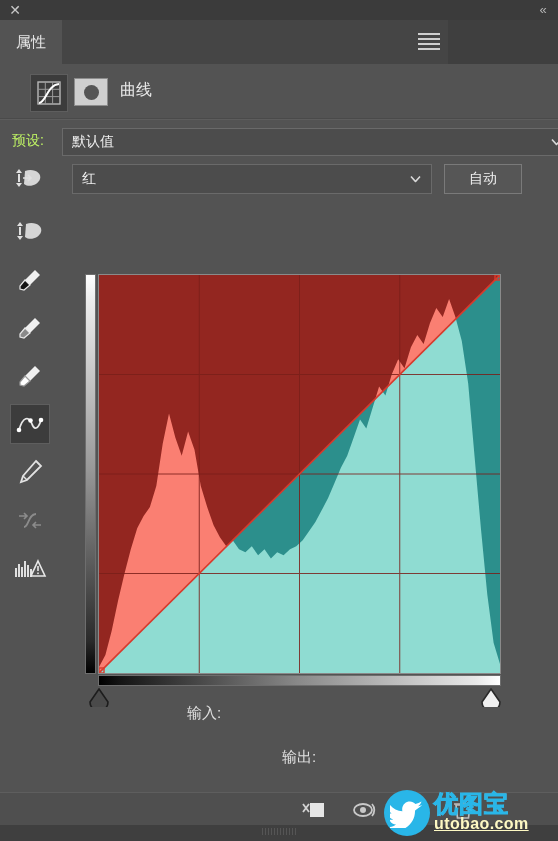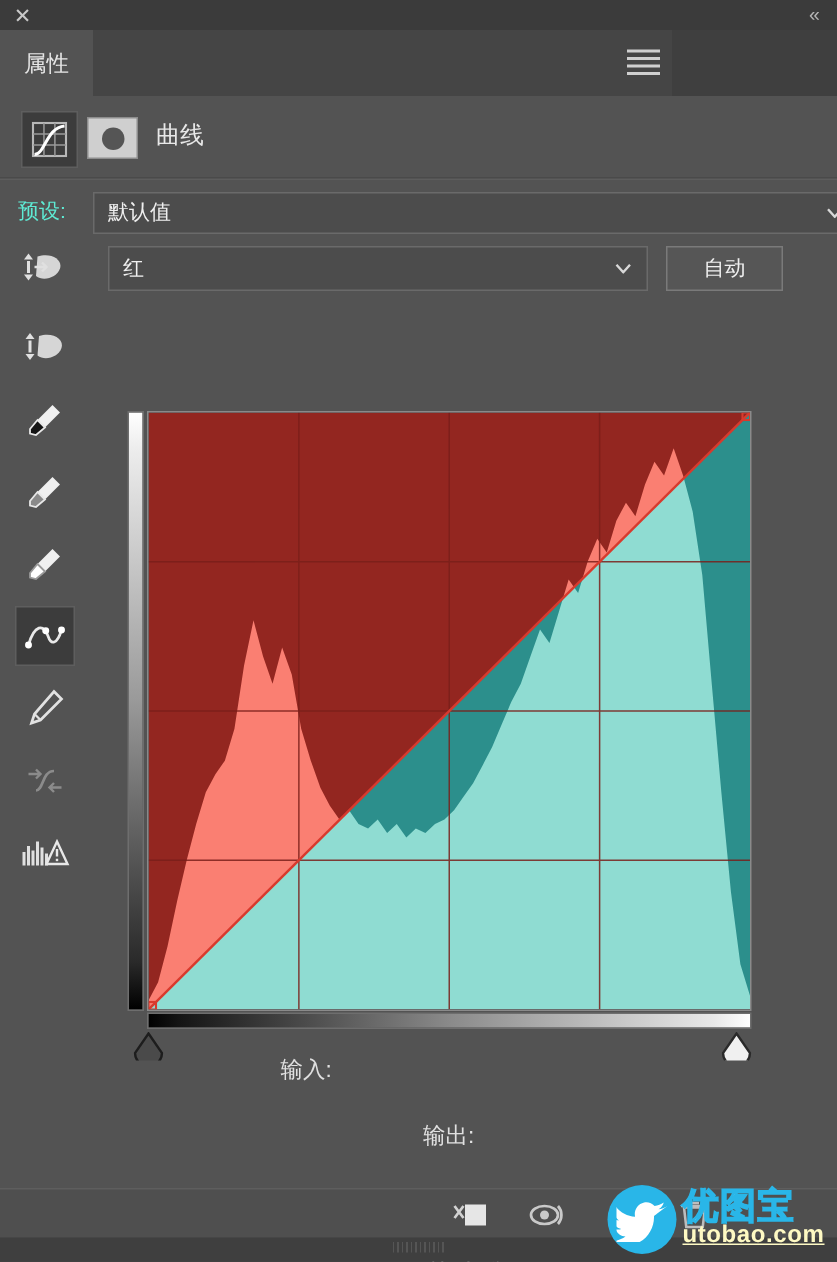--- a/index.html
+++ b/index.html
@@ -84,21 +84,21 @@
     position: absolute;
     left: 0; top: 64px;
     width: 558px;
     height: 728px;
     background: #535353;
   }
 
   
   .adj-row {
     position: absolute;
-    left: 0; top: 8px;
+    left: 16px; top: 8px;
     width: 526px; height: 44px;
   }
   .adj-icon {
     position: absolute;
     left: 14px; top: 2px;
     width: 38px; height: 38px;
     background: #3c3c3c;
     border: 1px solid #5e5e5e;
     box-sizing: border-box;
     display: flex;
@@ -141,21 +141,21 @@
   
   .preset-row {
     position: absolute;
     left: 0; top: 62px;
     width: 558px; height: 32px;
   }
   .preset-label {
     position: absolute;
     left: 12px; top: 6px;
     font-size: 14px;
-    color: #5eead4;
+    color: #bef264;
     text-align: right;
   }
   .select {
     position: absolute;
     background: #4c4c4c;
     border: 1px solid #6a6a6a;
     box-sizing: border-box;
     cursor: pointer;
   }
   .select .sel-text {
@@ -332,21 +332,21 @@
   .grip {
     position: absolute;
     left: 262px; top: 828px;
     width: 36px; height: 7px;
     background: repeating-linear-gradient(to right, #555 0 1px, transparent 1px 3px);
   }
 
   
   .logo-wm {
     position: absolute;
-    left: 405px; top: 788px;
+    left: 384px; top: 788px;
     width: 154px; height: 50px;
     pointer-events: none;
   }
   .logo-circle {
     position: absolute;
     left: 0; top: 2px;
     width: 46px; height: 46px;
     border-radius: 50%;
     background: #29b6e8;
   }

